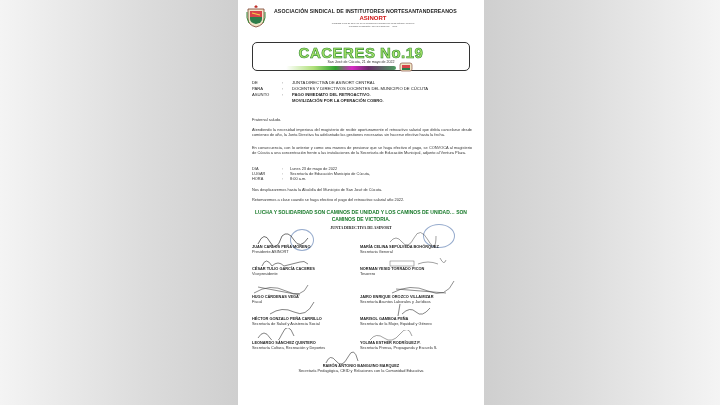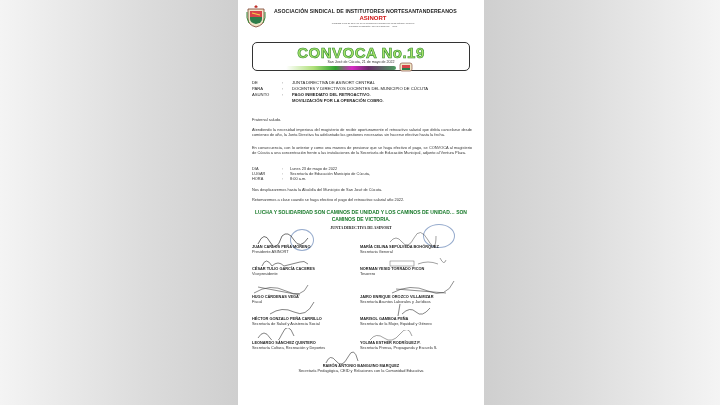--- a/index.html
+++ b/index.html
@@ -74,21 +74,21 @@
     </svg>
     <div class="org-name">ASOCIACIÓN SINDICAL DE INSTITUTORES NORTESANTANDEREANOS</div>
     <div class="org-short">ASINORT</div>
     <div class="org-legal">
       <div>Fundada el 27 de Sep. de 1948 Personería Jurídica No 0103 octubre 16/1960</div>
       <div>Fundada en Bogotá / NIT 890.503.089 – CUT</div>
     </div>
   </div>
 
   <div class="circ-box">
-    <div class="circ-title">CONVOCA No.19</div>
+    <div class="circ-title">CACERES No.19</div>
     <div class="circ-date">San José de Cúcuta, 21 de mayo de 2022</div>
   </div>
   <div class="circ-bar"></div>
   <svg class="circ-emblem" viewBox="0 0 16 10">
     <rect x="2" y="1" width="12" height="8" rx="2" fill="#f0e6c8" stroke="#7a3a2a" stroke-width="0.6"></rect>
     <rect x="4" y="3" width="8" height="3" fill="#d8454a"></rect>
     <rect x="4" y="6" width="8" height="2" fill="#2f7d4a"></rect>
   </svg>
 
   <div class="meta">

